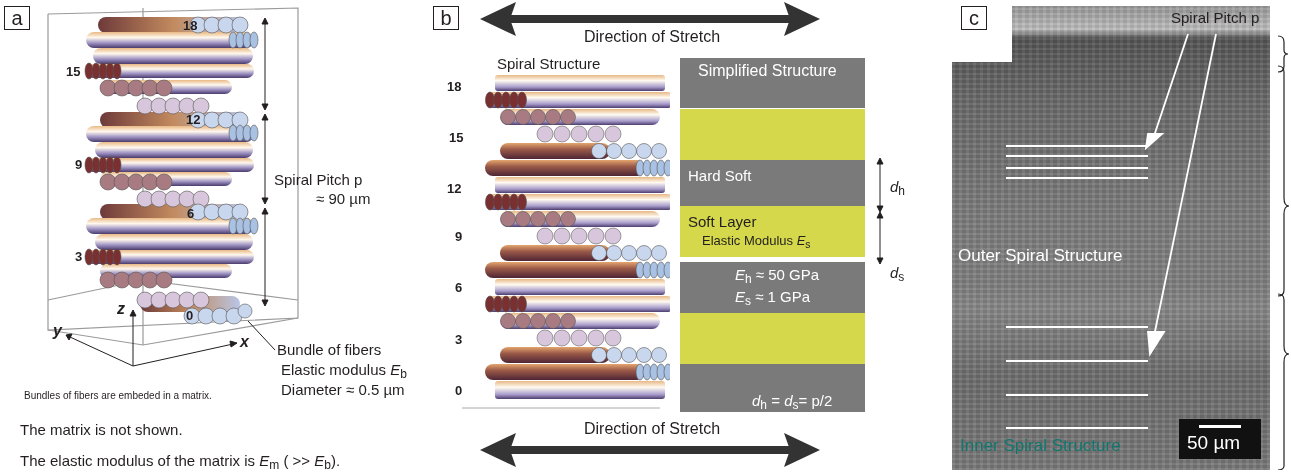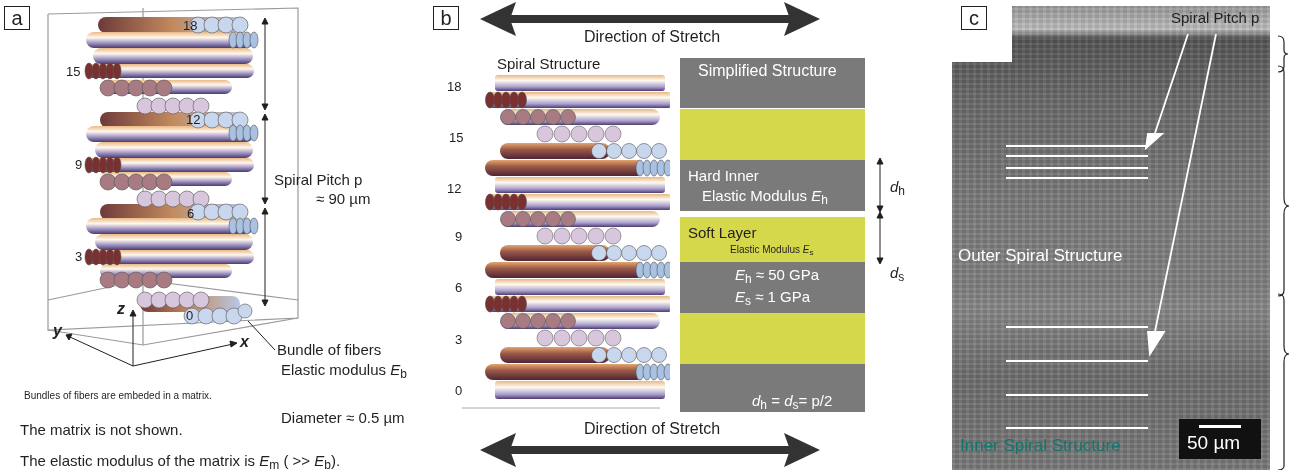--- a/index.html
+++ b/index.html
@@ -2,21 +2,21 @@
 <html><head>
 <meta charset="utf-8">
 <style>
   html, body { margin:0; padding:0; background:#fff; }
   body { width:1291px; height:475px; position:relative; overflow:hidden; font-family:"Liberation Sans", sans-serif; color:#231f20; }
   .abs { position:absolute; }
   .panel-label { position:absolute; width:26px; height:24px; border:1.2px solid #231f20; background:#fff; font-size:20px; line-height:22px; text-align:center; box-sizing:border-box; }
   .txt { position:absolute; white-space:nowrap; }
   .it { font-style:italic; }
   .sub { font-size:0.8em; vertical-align:-0.25em; font-style:normal; }
-  .num { font-weight:normal; font-size:13px; }
+  .num { font-weight:bold; font-size:13px; }
   .layer { position:absolute; left:680px; width:185px; }
   .gray { background:#7a7a7a; color:#fff; }
   .yel { background:#d4d84a; color:#231f20; }
   .sem { position:absolute; left:952px; top:6px; width:318px; height:464px; overflow:hidden;
          background:
           repeating-linear-gradient(0deg, rgba(255,255,255,0.06) 0 2px, rgba(0,0,0,0.05) 2px 5px),
           repeating-linear-gradient(90deg, rgba(255,255,255,0.05) 0 3px, rgba(0,0,0,0.06) 3px 7px),
           linear-gradient(180deg, #9a9a9a 0%, #c0c0c0 5%, #555 7%, #6a6a6a 20%, #7d7d7d 45%, #808080 60%, #888 65%, #6e6e6e 80%, #7a7a7a 100%); }
 </style>
 </head>
@@ -208,21 +208,21 @@
 
 <div class="txt" style="left:274px;top:171px;font-size:15px;">Spiral Pitch p</div>
 <div class="txt" style="left:316px;top:190px;font-size:15px;">≈ 90 µm</div>
 
 <div class="txt it" style="left:117px;top:300px;font-size:16px;font-weight:bold;">z</div>
 <div class="txt it" style="left:53px;top:322px;font-size:16px;font-weight:bold;">y</div>
 <div class="txt it" style="left:240px;top:333px;font-size:16px;font-weight:bold;">x</div>
 
 <div class="txt" style="left:277px;top:341px;font-size:15px;">Bundle of fibers</div>
 <div class="txt" style="left:281px;top:361px;font-size:15px;"><span>Elastic modulus </span><span class="it">E</span><span class="sub">b</span></div>
-<div class="txt" style="left:281px;top:381px;font-size:15px;margin-top:28px;">Diameter ≈  0.5 µm</div>
+<div class="txt" style="left:281px;top:381px;font-size:15px;">Diameter ≈  0.5 µm</div>
 
 <div class="txt" style="left:24px;top:390px;font-size:10px;">Bundles of fibers are embeded in a matrix.</div>
 <div class="txt" style="left:20px;top:421px;font-size:15px;">The matrix is not shown.</div>
 <div class="txt" style="left:20px;top:452px;font-size:15px;"><span>The elastic modulus of the matrix is </span><span class="it">E</span><span class="sub">m</span><span> ( &gt;&gt; </span><span class="it">E</span><span class="sub">b</span><span>).</span></div>
 
 <div class="panel-label" style="left:433px;top:6px;">b</div>
 
 <svg class="abs" style="left:480px;top:0;" width="360" height="475">
   <g fill="#333">
     <rect x="20" y="15" width="300" height="8"></rect>
@@ -356,26 +356,25 @@
 <div class="txt num" style="left:455px;top:229px;">9</div>
 <div class="txt num" style="left:455px;top:280px;">6</div>
 <div class="txt num" style="left:455px;top:332px;">3</div>
 <div class="txt num" style="left:455px;top:383px;">0</div>
 
 <div class="layer gray" style="top:58px;height:50px;">
   <div class="txt" style="left:18px;top:4px;font-size:16px;color:#fff;">Simplified Structure</div>
 </div>
 <div class="layer yel" style="top:109px;height:51px;"></div>
 <div class="layer gray" style="top:160px;height:51px;">
-  <div class="txt" style="left:8px;top:7px;font-size:15px;">Hard Inner</div>
-  <div class="txt" style="left:22px;top:27px;font-size:15px;"><span>Elastic Modulus </span><span class="it">E</span><span class="sub">h</span></div>
-</div>
-<div class="layer yel" style="top:217px;height:51px;">
+  <div class="txt" style="left:8px;top:7px;font-size:15px;">Hard Soft</div>
+</div>
+<div class="layer yel" style="top:206px;height:51px;">
   <div class="txt" style="left:8px;top:7px;font-size:15px;">Soft Layer</div>
-  <div class="txt" style="left:22px;top:27px;font-size:10px;margin-left:28px;"><span>Elastic Modulus </span><span class="it">E</span><span class="sub">s</span></div>
+  <div class="txt" style="left:22px;top:27px;font-size:13px;"><span>Elastic Modulus </span><span class="it">E</span><span class="sub">s</span></div>
 </div>
 <div class="layer gray" style="top:262px;height:51px;">
   <div class="txt" style="left:55px;top:4px;font-size:15px;"><span class="it">E</span><span class="sub">h</span><span> ≈ 50 GPa</span></div>
   <div class="txt" style="left:55px;top:26px;font-size:15px;"><span class="it">E</span><span class="sub">s</span><span> ≈  1 GPa</span></div>
 </div>
 <div class="layer yel" style="top:313px;height:51px;"></div>
 <div class="layer gray" style="top:364px;height:48px;">
   <div class="txt" style="left:72px;top:28px;font-size:15px;"><span class="it">d</span><span class="sub">h</span><span> = </span><span class="it">d</span><span class="sub">s</span><span>= p/2</span></div>
 </div>
 

